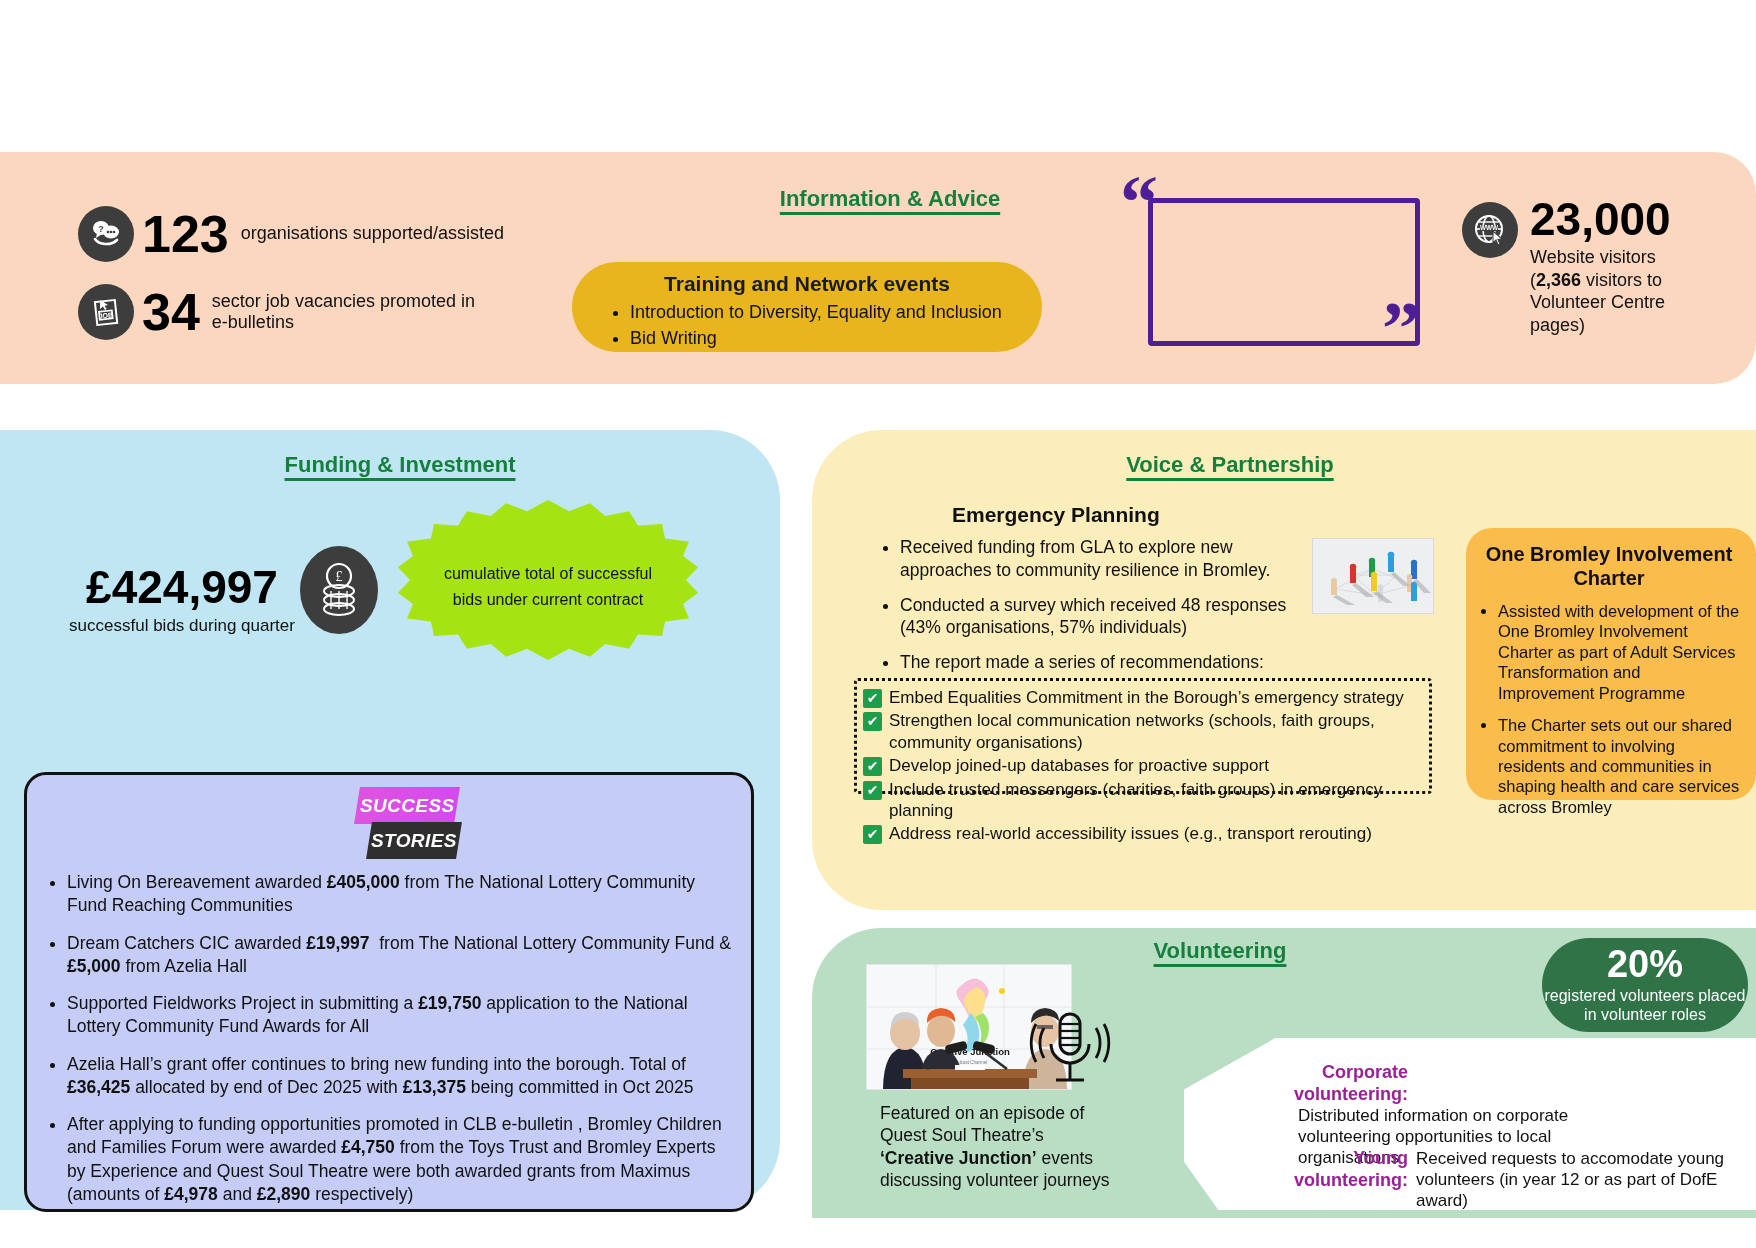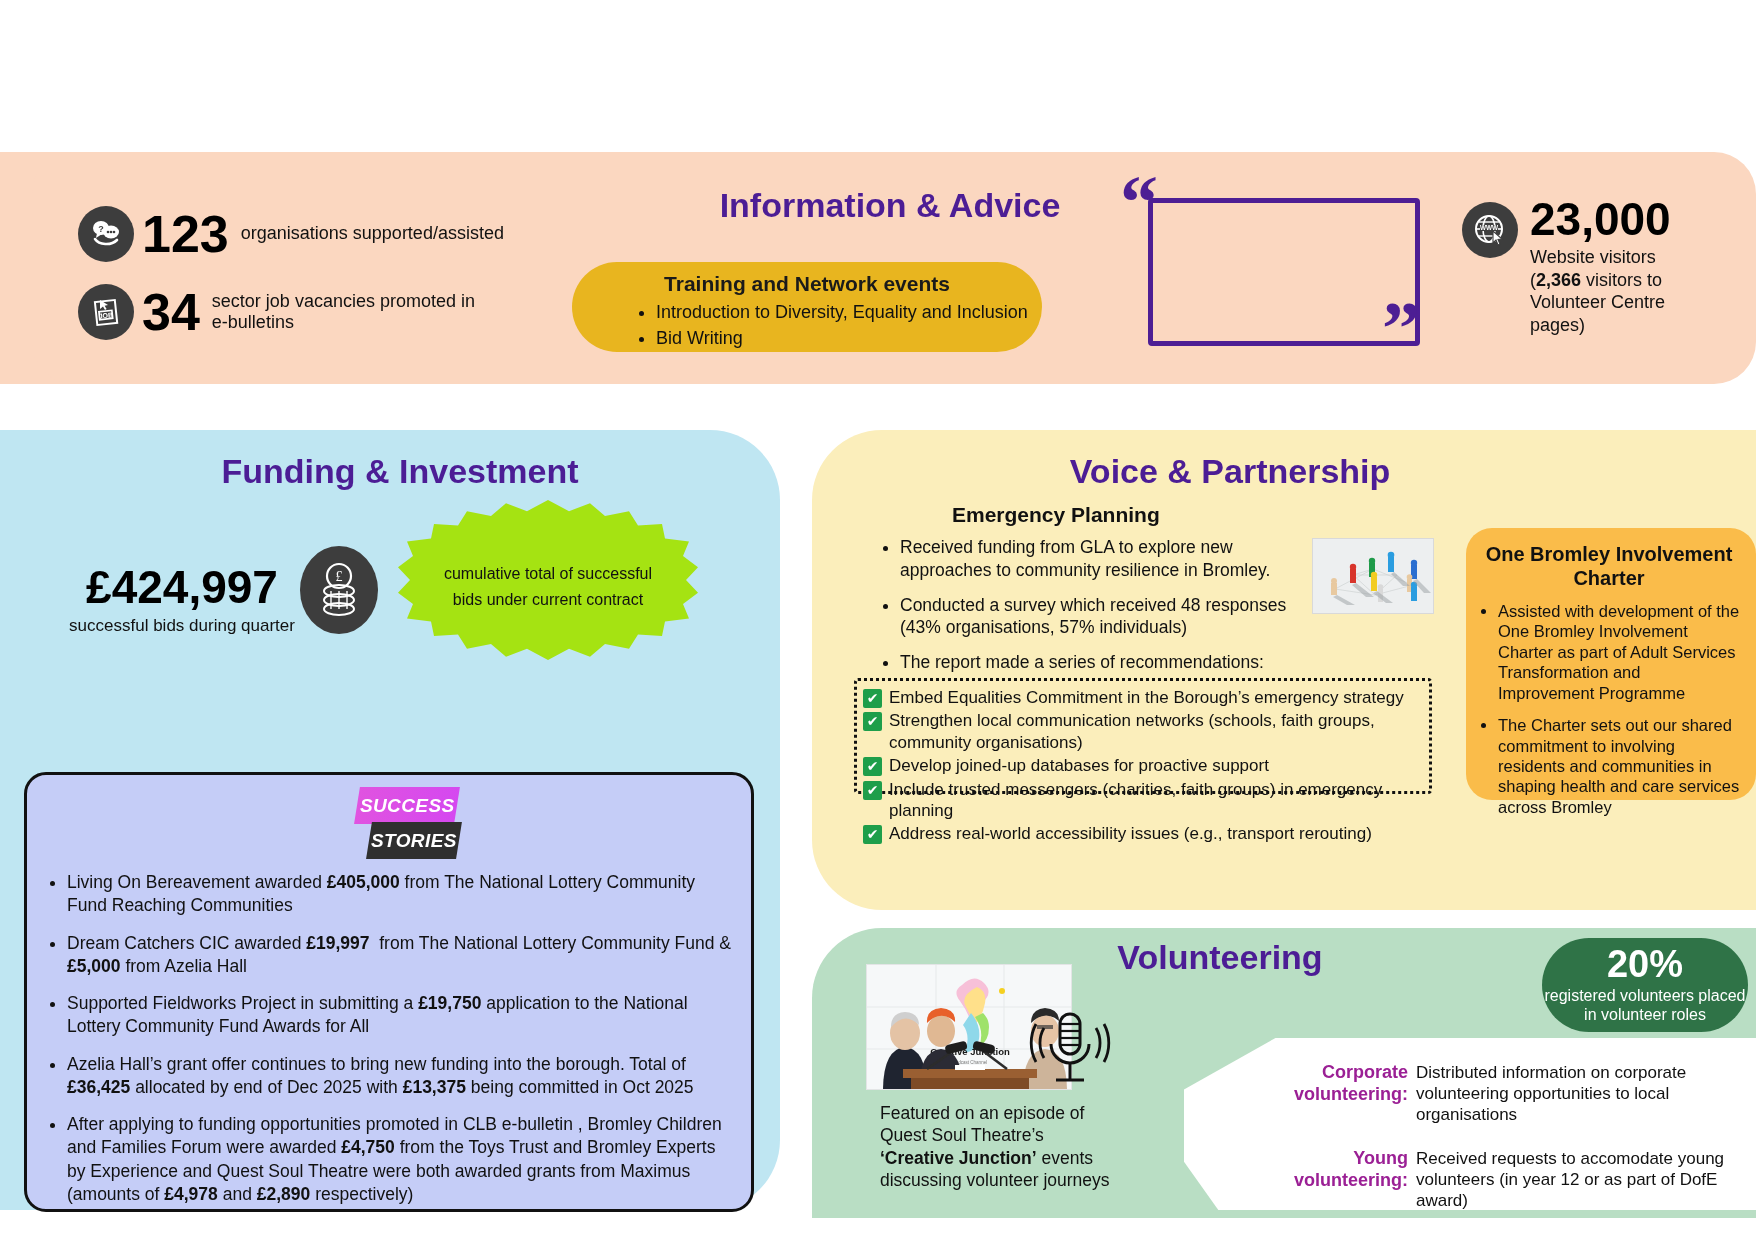--- a/index.html
+++ b/index.html
@@ -26,41 +26,41 @@
   }
   .logo { position:absolute; left:1628px; top:16px; width:116px; height:118px; }
 
   
   .band-info {
     position:absolute; left:32px; top:152px; width:1724px; height:232px;
     background:#fbd7c0; border-radius:42px 42px 42px 42px;
   }
   .band-info-sq { position:absolute; left:0px; top:152px; width:900px; height:232px; background:#fbd7c0; }
   .heading-ul {
-    font-size:34px; font-weight:bold; color:#4c1d95;
-    text-underline-offset:6px; text-decoration-thickness:3px;
+    font-size:22px; font-weight:bold; color:#15803d;
+    text-decoration:underline; text-underline-offset:6px; text-decoration-thickness:3px;
   }
   .ia-heading { position:absolute; left:680px; top:186px; width:420px; text-align:center; }
 
   .stat-row { position:absolute; display:flex; align-items:center; }
   .circ-icon {
     width:56px; height:56px; border-radius:50%;
     background:#3d3d3d; color:#fff;
     display:flex; align-items:center; justify-content:center;
     flex:0 0 auto;
   }
   .big-num { font-size:52px; font-weight:bold; color:#000; line-height:1; margin-left:8px; }
   .stat-label { font-size:18px; color:#111; margin-left:12px; line-height:1.18; }
 
   .train-box {
     position:absolute; left:572px; top:262px; width:470px; height:90px;
     background:#e8b51f; border-radius:45px; padding:10px 0 0 0;
   }
   .train-title { text-align:center; font-size:21px; font-weight:bold; color:#1a1a1a; }
-  .train-list { margin:6px 0 0 84px; font-size:18px; color:#111; }
+  .train-list { margin:6px 0 0 58px; font-size:18px; color:#111; }
   .train-list li { margin-top:5px; }
 
   
   .quote-wrap { position:absolute; left:1130px; top:186px; width:300px; height:170px; }
   .quote-frame {
     position:absolute; left:18px; top:12px; width:272px; height:148px;
     border:5px solid #4d1e94; border-radius:4px;
   }
   .quote-card {
     position:absolute; left:4px; top:22px; width:272px; height:148px;
@@ -462,21 +462,21 @@
       <path d="M82 24 a28 34 0 0 1 0 38" fill="none" stroke="#111" stroke-width="2.8"></path>
     </svg>
   </div>
 
   <div class="pct-pill">
     <div class="pct-num">20%</div>
     <div class="pct-sub">registered volunteers placed in volunteer roles</div>
   </div>
 
   <div class="white-wedge"></div>
-  <div class="vrow" style="left:1290px; top:1062px; width:430px;">
+  <div class="vrow" style="left:1290px; top:1062px; width:430px;flex-direction:column;">
     <div class="vlabel" style="width:118px;">Corporate volunteering:</div>
     <div class="vtext" style="width:300px;">Distributed information on corporate volunteering opportunities to local organisations</div>
   </div>
   <div class="vrow" style="left:1290px; top:1148px; width:460px;">
     <div class="vlabel" style="width:118px;">Young volunteering:</div>
     <div class="vtext" style="width:330px;">Received requests to accomodate young volunteers (in year 12 or as part of DofE award)</div>
   </div>
 
 </div>
 

